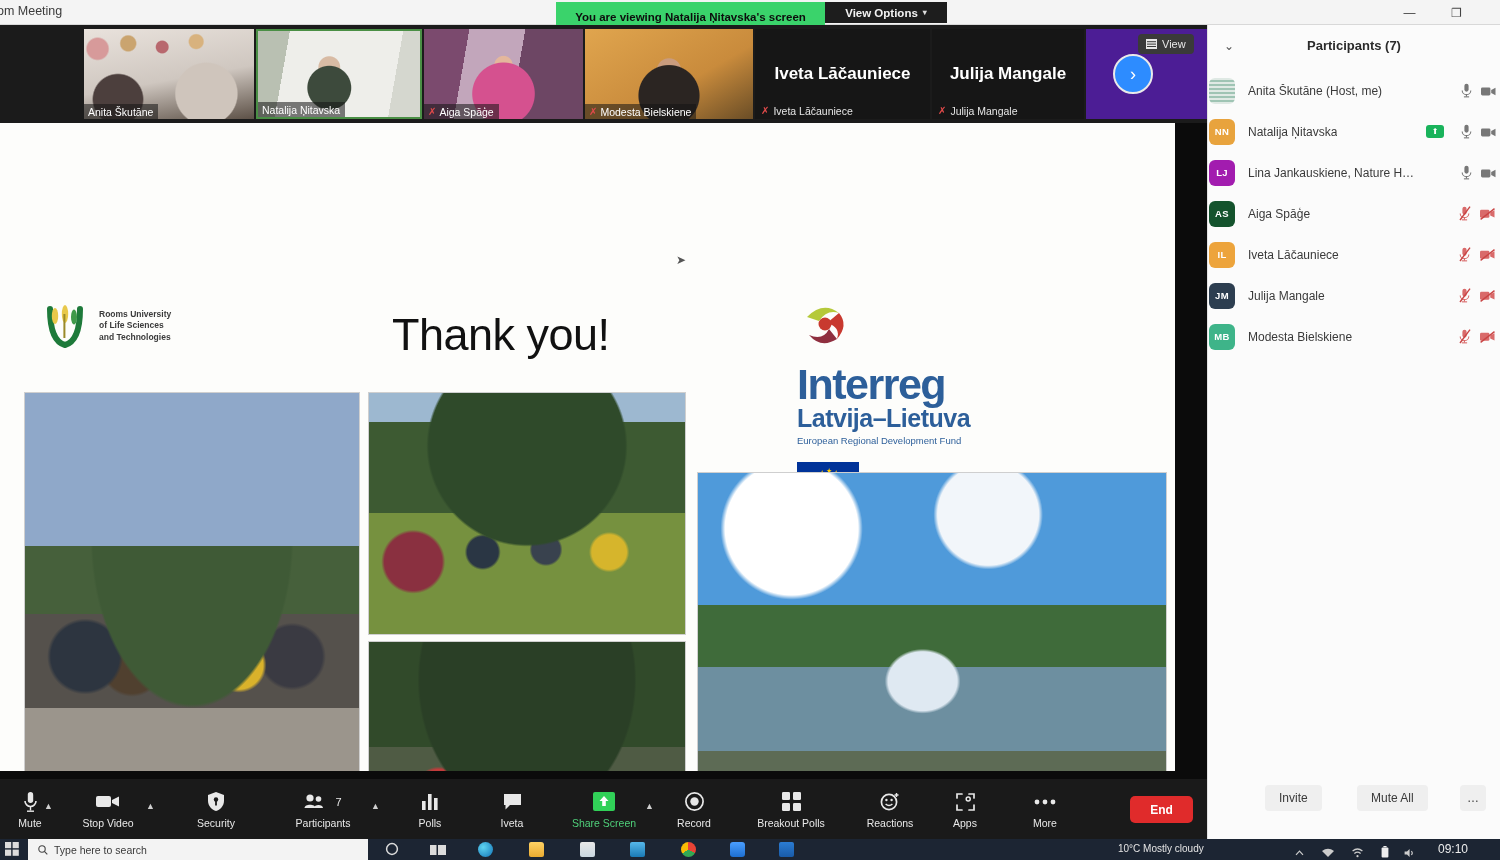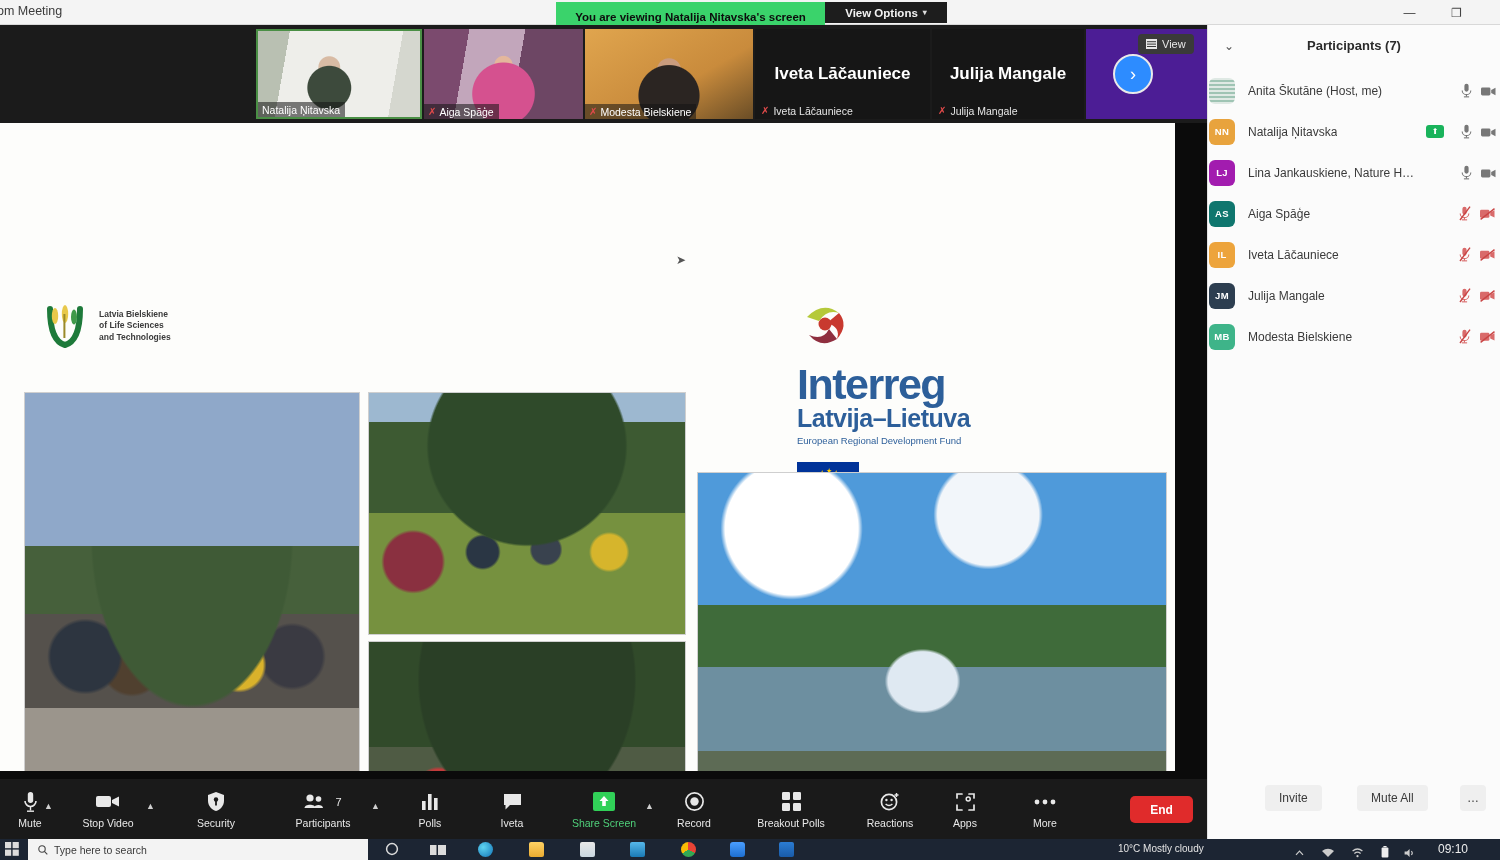--- a/index.html
+++ b/index.html
@@ -284,20 +284,26 @@
   <div class="wbtn min">
     <span class="glyph">—</span>
   </div>
   <div class="wbtn max">
     <span class="glyph">❐</span>
   </div>
 </div>
 
 <div id="filmstrip">
 
+  <div class="tile t1">
+    <div class="bgA"></div>
+    <div class="namebar">
+      <span class="nm">Anita Škutāne</span>
+    </div>
+  </div>
 
   <div class="tile t2">
     <div class="bgB"></div>
     <div class="namebar">
       <span class="nm">Natalija Ņitavska</span>
     </div>
   </div>
 
   <div class="tile t3">
     <div class="bgC"></div>
@@ -353,26 +359,27 @@
     <div class="mark">
       <svg width="50" height="50" viewBox="0 0 50 50">
         <path d="M10 8 Q10 40 25 44 Q40 40 40 8" fill="none" stroke="#1e7a3a" stroke-width="6" stroke-linecap="round"></path>
         <ellipse cx="15" cy="15" rx="3.2" ry="8" fill="#e8c84a"></ellipse>
         <ellipse cx="25" cy="13" rx="3.2" ry="9" fill="#e8c84a"></ellipse>
         <ellipse cx="34" cy="16" rx="3" ry="7.5" fill="#3f9a4a"></ellipse>
         <rect x="23.4" y="13" width="2" height="24" fill="#9a8a2a"></rect>
       </svg>
     </div>
     <div class="txt">
-      <div>Latvia Bielskiene</div>
+      <div>Rooms University</div>
       <div>of Life Sciences</div>
       <div>and Technologies</div>
     </div>
   </div>
 
+  <div id="slide-title">Thank you!</div>
 
   <div id="logo-interreg">
     <div style="padding-top:6px;">
       <svg width="56" height="50" viewBox="0 0 56 50">
         <path d="M10 18 Q26 2 42 14 Q30 10 22 22 Z" fill="#b5c93a"></path>
         <path d="M42 14 Q52 26 40 40 Q44 28 30 24 Z" fill="#c8392f"></path>
         <path d="M40 40 Q24 50 12 36 Q26 42 32 30 Z" fill="#8f2f3f"></path>
         <circle cx="28" cy="25" r="6.5" fill="#c8392f"></circle>
       </svg>
     </div>
@@ -616,21 +623,21 @@
     </div>
     <div class="vidwrap">
       <svg width="15" height="11" viewBox="0 0 15 11">
           <rect x="0" y="1.4" width="9.4" height="8" rx="1.4" fill="#777"></rect>
           <path d="M10.2 4 L14.5 1.8 V9.2 L10.2 7 Z" fill="#777"></path>
         </svg>
     </div>
   </div>
 
   <div class="prow">
-    <div class="avatar" style="background:#0f766e;">
+    <div class="avatar" style="background:#14532d;">
       <span>AS</span>
     </div>
     <div class="pname">Aiga Spāģe</div>
     <div class="micwrap">
       <svg width="13" height="15" viewBox="0 0 13 15">
           <rect x="3.4" y="0.7" width="4.2" height="8" rx="2.1" fill="#d96a6a"></rect>
           <path d="M1.2 7.4 a4.3 4.3 0 0 0 8.6 0" fill="none" stroke="#d96a6a" stroke-width="1.1"></path>
           <rect x="4.9" y="11" width="1.1" height="2.6" fill="#d96a6a"></rect>
           <rect x="2.9" y="13.3" width="5.2" height="1.1" fill="#d96a6a"></rect>
           <path d="M1 14 L11 0.6" stroke="#c94545" stroke-width="1.4"></path>

